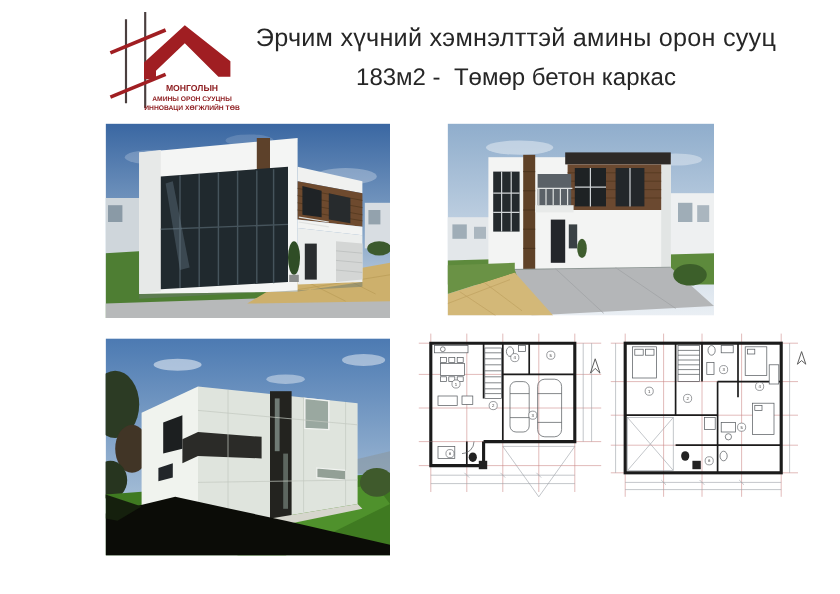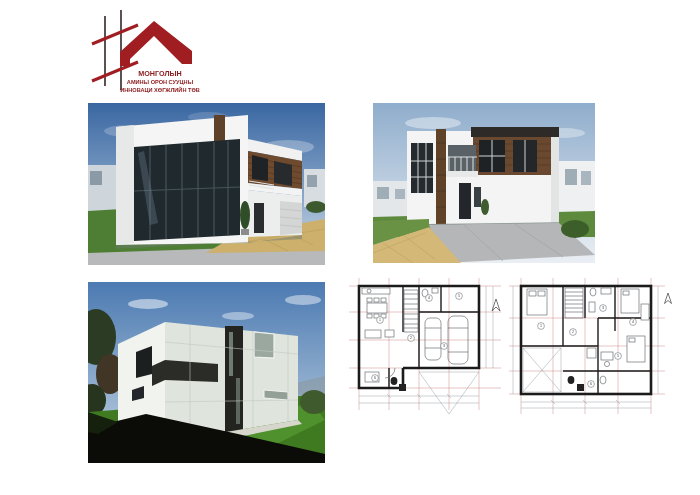--- a/index.html
+++ b/index.html
@@ -54,20 +54,22 @@
 
     <path d="M30,48 L64,17 L102,47 L102,60 L92,60 L64,32 L40,55 L40,62 L30,62 Z" fill="#a01e22"></path>
 
     <text x="70" y="72" text-anchor="middle" font-size="7.2" font-weight="bold" fill="#8c1a1d">МОНГОЛЫН</text>
     <text x="70" y="80" text-anchor="middle" font-size="5.6" font-weight="bold" fill="#8c1a1d">АМИНЫ ОРОН СУУЦНЫ</text>
     <text x="70" y="88" text-anchor="middle" font-size="5.6" font-weight="bold" fill="#8c1a1d">ИННОВАЦИ ХӨГЖЛИЙН ТӨВ</text>
   </svg>
 </div>
 
 <div class="abs title-box">
+  <div class="title-line1">Эрчим хүчний хэмнэлттэй амины орон сууц</div>
+  <div class="title-line2">183м2 -  Төмөр бетон каркас</div>
 </div>
 
 <figure class="abs render1">
   <svg width="237" height="162" viewBox="0 0 237 162">
     <defs>
       <linearGradient id="sky1" x1="0" y1="0" x2="0" y2="1">
         <stop offset="0" stop-color="#3a67a2"></stop>
           <stop offset="0.55" stop-color="#84a3c6"></stop>
         <stop offset="1" stop-color="#d9e3ec"></stop>
       </linearGradient>

